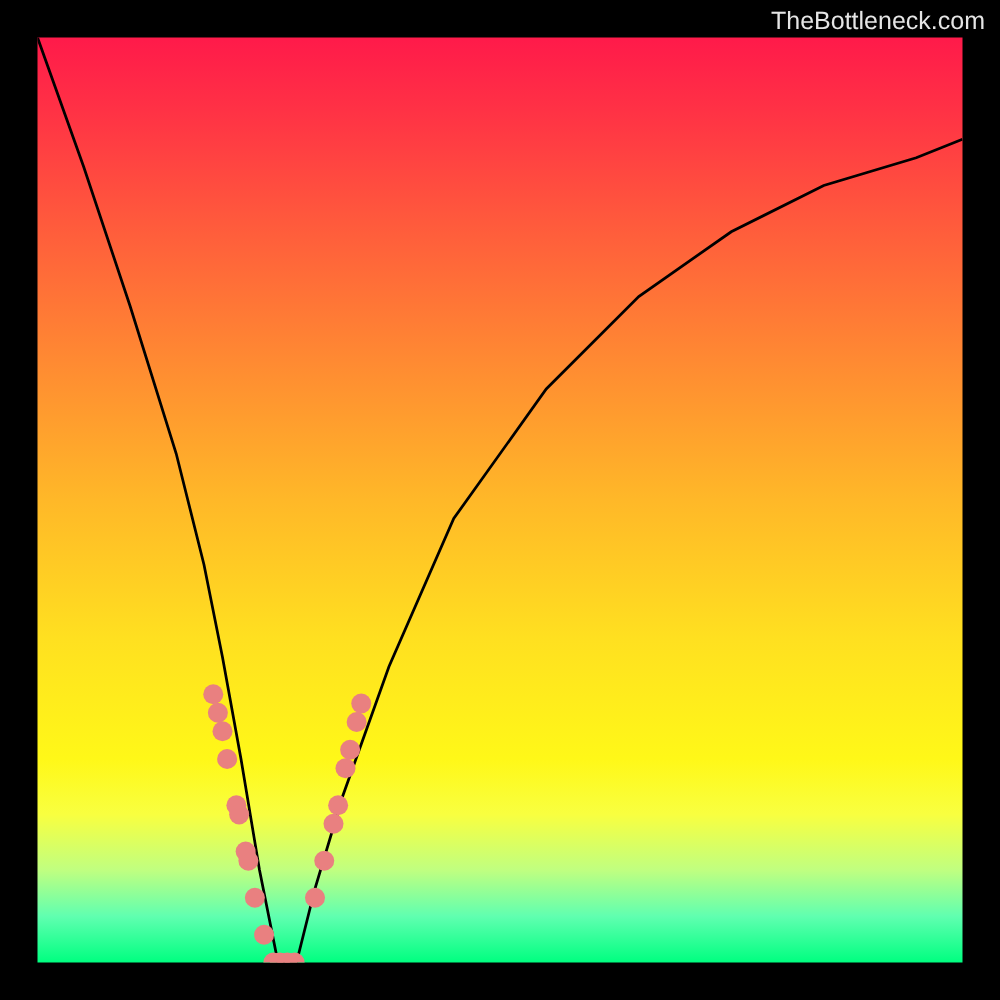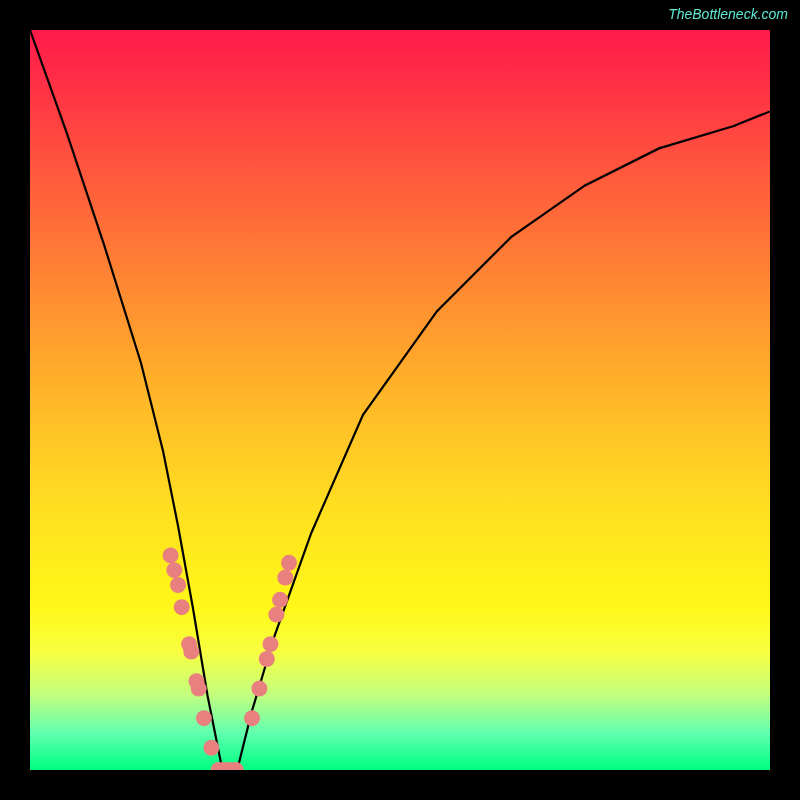--- a/index.html
+++ b/index.html
@@ -8,24 +8,23 @@
       height: 800px;
       background: #000;
       position: relative;
       overflow: hidden;
     }
     .watermark {
       position: absolute;
       top: 6px;
       right: 12px;
       font-family: Arial, sans-serif;
-      font-size: 14px;
-      color: #5eead4;
+      font-size: 20px;
+      color: #e5e5e5;
       z-index: 10;
-      font-style: italic;
     }
     .plot-area {
       position: absolute;
       left: 30px;
       top: 30px;
       width: 740px;
       height: 740px;
       background: linear-gradient(to bottom,
         #ff1a4a 0%,
         #ff3245 8%,

